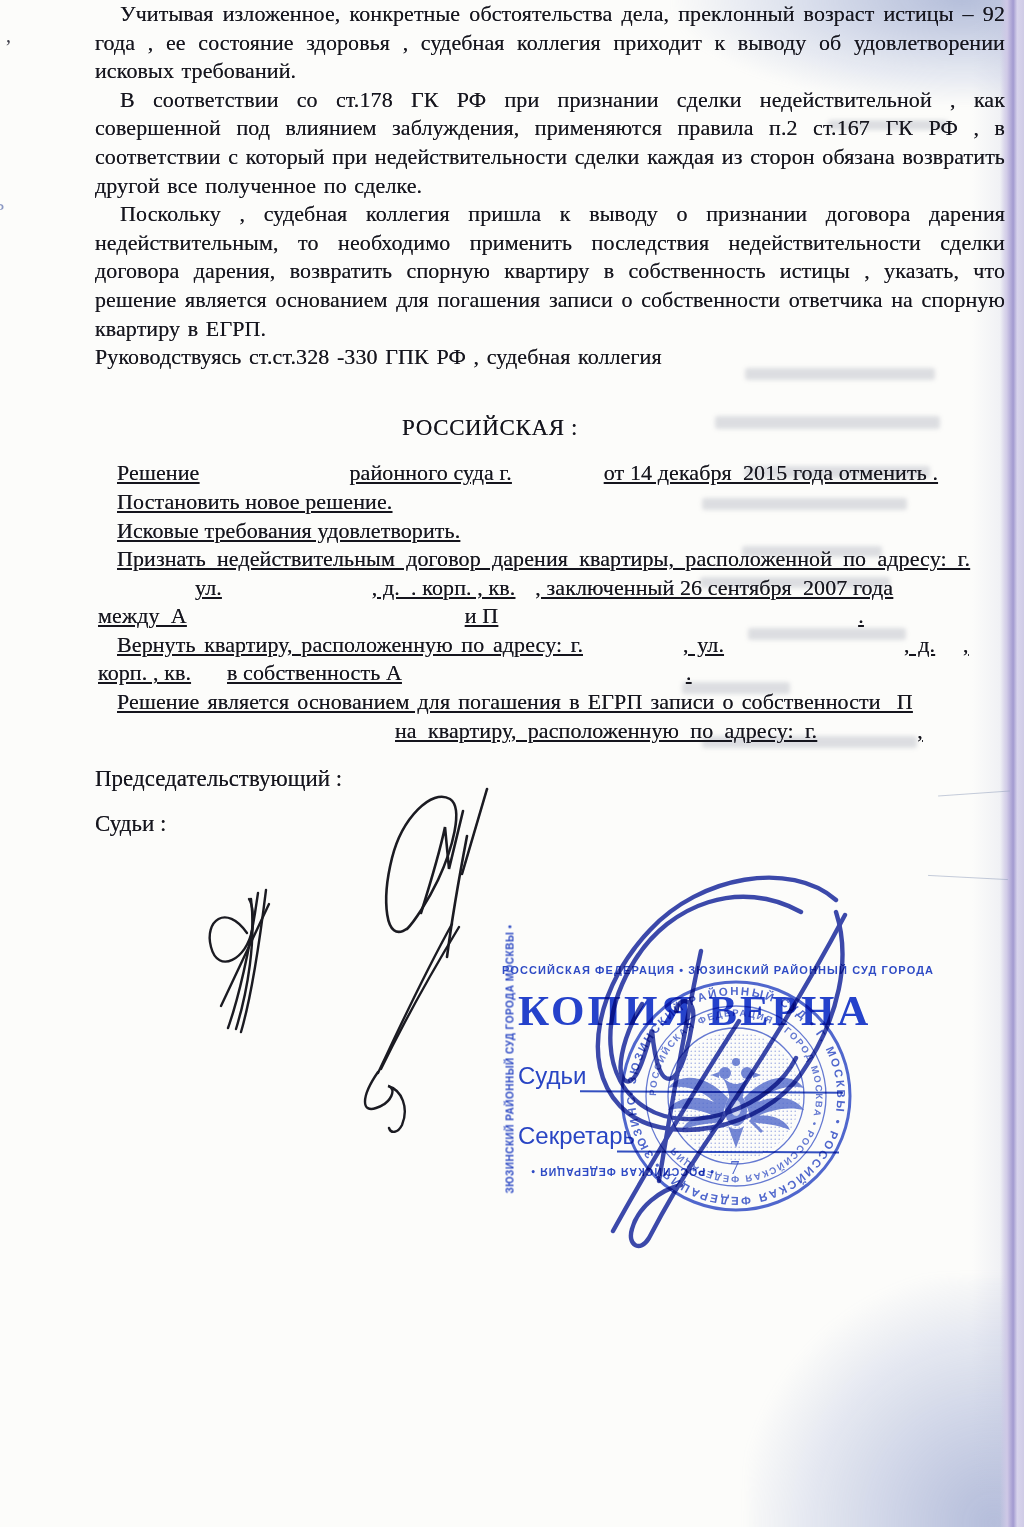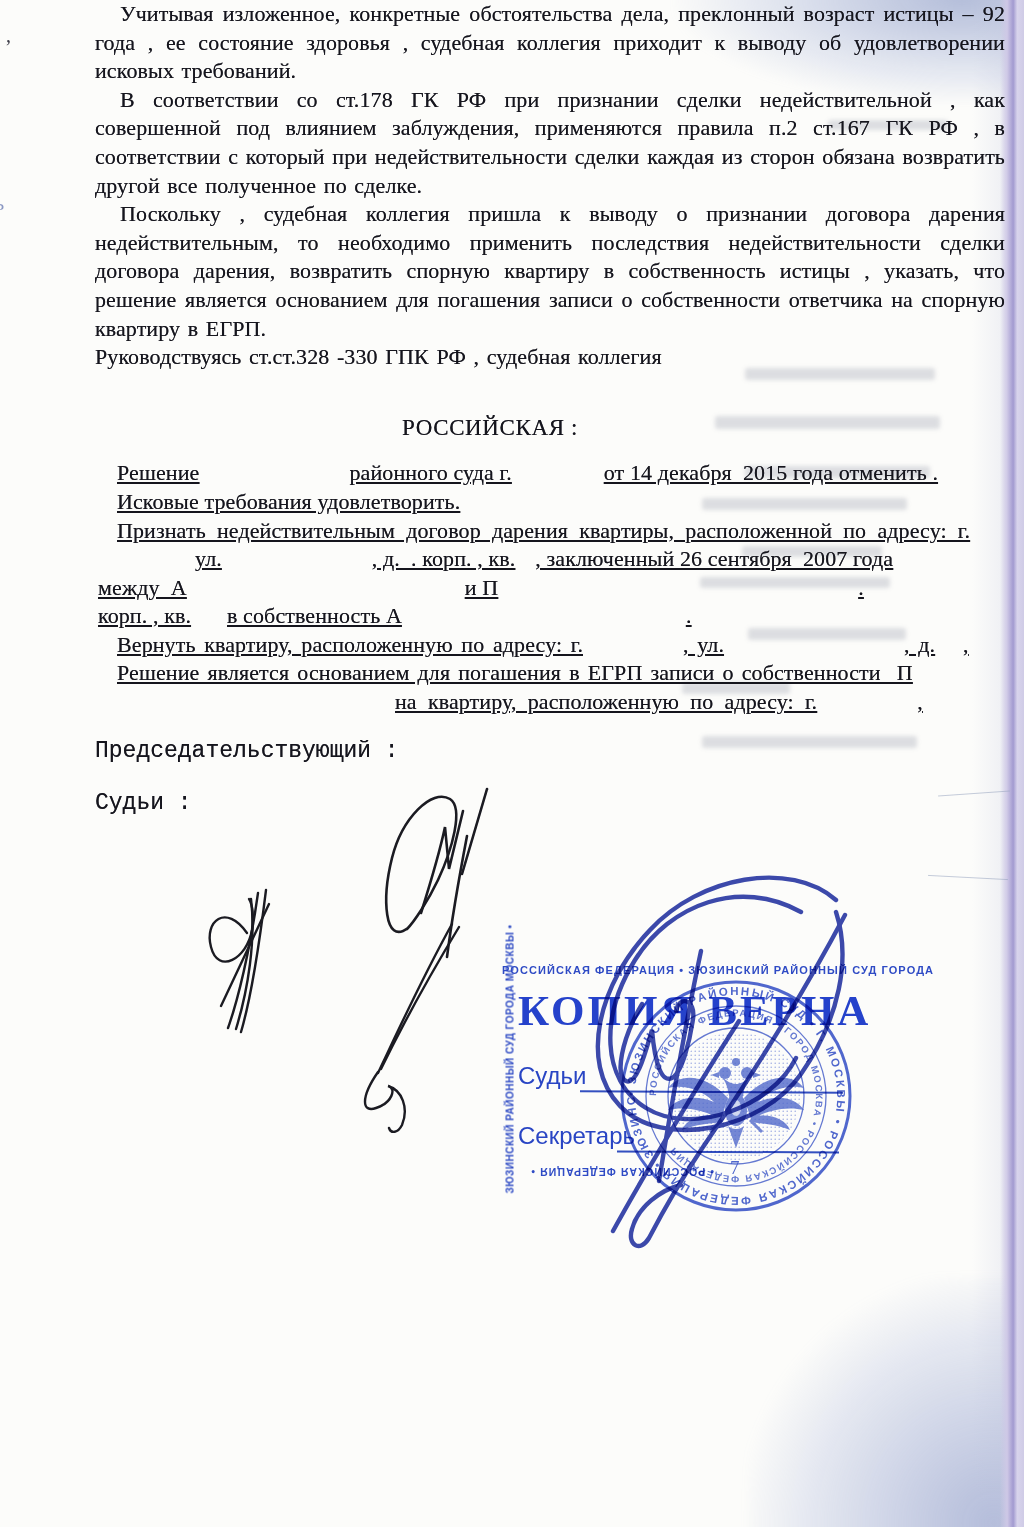--- a/index.html
+++ b/index.html
@@ -52,23 +52,23 @@
   }
   .operative { margin-top:17px; }
   .op-line {
     font-size:22px; line-height:28.6px; white-space:pre; letter-spacing:0.1px;
     text-shadow:0 0 0.5px rgba(20,20,30,0.7);
     text-decoration:underline;
   }
   .op-line.ws2 { word-spacing:2.5px; }
   .op-line.ws3 { word-spacing:3px; }
   .blank { display:inline-block; height:1px; }
-  .sig-label { margin:0; font-size:23px; line-height:28.6px; text-shadow:0 0 0.5px rgba(20,20,30,0.7);font-family:Liberation Mono, monospace; }
+  .sig-label { margin:0; font-size:23px; line-height:28.6px; text-shadow:0 0 0.5px rgba(20,20,30,0.7); }
   .sig-label.first { margin-top:20px; }
-  .sig-label.second { margin-top:24px; }
+  .sig-label.second { margin-top:16px; }
   
   .stamp { position:absolute; left:496px; top:956px; width:380px; height:236px; z-index:4; color:#2946c8; mix-blend-mode:multiply; }
   .stamp .btext { position:absolute; font-family:"Liberation Sans", sans-serif; font-weight:bold; font-size:11px; letter-spacing:1.1px; white-space:nowrap; color:#2f4cc9; }
   .stamp .btop { left:6px; top:8px; }
   .stamp .bleft { left:-96px; top:122px; transform:rotate(-90deg); transform-origin:center; width:220px; font-size:10px; letter-spacing:0.5px; }
   .stamp .bbottom { left:8px; top:210px; transform:rotate(180deg); transform-origin:center; width:210px; font-size:10.5px; }
   .copy-text {
     position:absolute; left:22px; top:30px; z-index:6;
     font-family:"Liberation Serif", serif; font-weight:bold;
     font-size:43px; letter-spacing:3px; color:#2543cf; white-space:nowrap;
@@ -112,26 +112,27 @@
   <div class="content">
     <p class="para">Учитывая изложенное, конкретные обстоятельства дела, преклонный возраст истицы – 92 года , ее состояние здоровья , судебная коллегия приходит к выводу об удовлетворении исковых требований.</p>
     <p class="para">В соответствии со ст.178 ГК РФ при признании сделки недействительной , как совершенной под влиянием заблуждения, применяются правила п.2 ст.167 ГК РФ , в соответствии с который при недействительности сделки каждая из сторон обязана возвратить другой все полученное по сделке.</p>
     <p class="para">Поскольку , судебная коллегия пришла к выводу о признании договора дарения недействительным, то необходимо применить последствия недействительности сделки договора дарения, возвратить спорную квартиру в собственность истицы , указать, что решение является основанием для погашения записи о собственности ответчика на спорную квартиру в ЕГРП.</p>
     <p class="para noindent">Руководствуясь ст.ст.328 -330 ГПК РФ , судебная коллегия</p>
 
     <h2 class="heading">РОССИЙСКАЯ :</h2>
 
     <div class="operative">
       <div class="op-line"><span class="blank" style="width: 22px;"></span>Решение<span class="blank" style="width: 150px;"></span>районного суда г.<span class="blank" style="width: 92px;"></span>от 14 декабря  2015 года отменить .</div>
+      <div class="op-line"><span class="blank" style="width: 22px;"></span>Постановить новое решение.</div>
       <div class="op-line"><span class="blank" style="width: 22px;"></span>Исковые требования удовлетворить.</div>
       <div class="op-line"><span class="blank" style="width: 22px;"></span>Признать  недействительным  договор  дарения  квартиры,  расположенной  по  адресу:  г.</div>
       <div class="op-line"><span class="blank" style="width: 100px;"></span>ул.<span class="blank" style="width: 150px;"></span>, д.  . корп. , кв.<span class="blank" style="width: 20px;"></span>, заключенный 26 сентября  2007 года</div>
       <div class="op-line"><span class="blank" style="width: 3px;"></span>между  А<span class="blank" style="width: 278px;"></span>и П<span class="blank" style="width: 360px;"></span>.</div>
+      <div class="op-line ws3"><span class="blank" style="width: 22px;"></span>Вернуть квартиру, расположенную по адресу: г.<span class="blank" style="width: 100px;"></span>, ул.<span class="blank" style="width: 180px;"></span>, д.<span class="blank" style="width: 28px;"></span>,</div>
       <div class="op-line"><span class="blank" style="width: 3px;"></span>корп. , кв.<span class="blank" style="width: 36px;"></span>в собственность А<span class="blank" style="width: 284px;"></span>.</div>
-      <div class="op-line ws3"><span class="blank" style="width: 22px;"></span>Вернуть квартиру, расположенную по адресу: г.<span class="blank" style="width: 100px;"></span>, ул.<span class="blank" style="width: 180px;"></span>, д.<span class="blank" style="width: 28px;"></span>,</div>
       <div class="op-line ws2"><span class="blank" style="width: 22px;"></span>Решение является основанием для погашения в ЕГРП записи о собственности  П</div>
       <div class="op-line"><span class="blank" style="width: 300px;"></span>на  квартиру,  расположенную  по  адресу:  г.<span class="blank" style="width: 100px;"></span>,</div>
     </div>
 
     <p class="sig-label first">Председательствующий :</p>
     <p class="sig-label second">Судьи :</p>
   </div>
 
   <div class="stamp">
     <div class="btext btop">РОССИЙСКАЯ ФЕДЕРАЦИЯ  •  ЗЮЗИНСКИЙ РАЙОННЫЙ СУД ГОРОДА</div>

